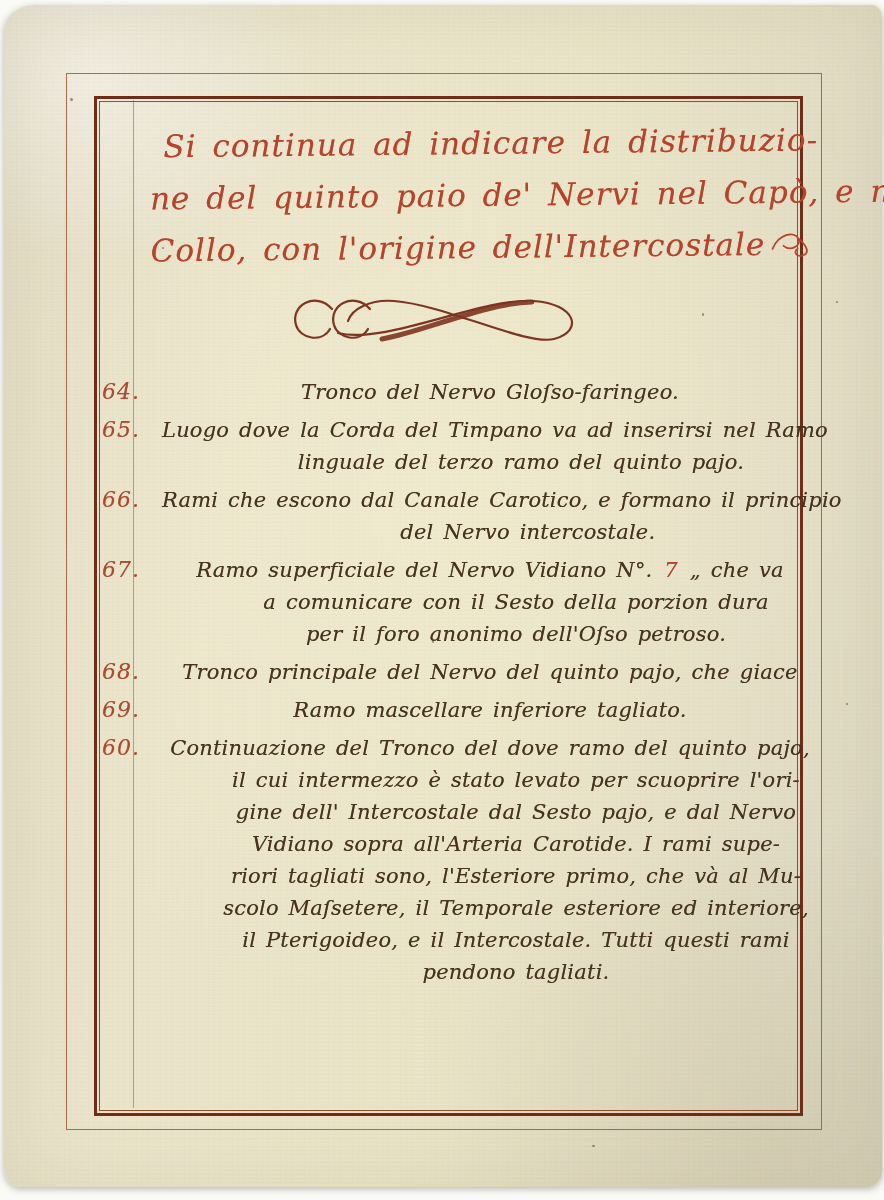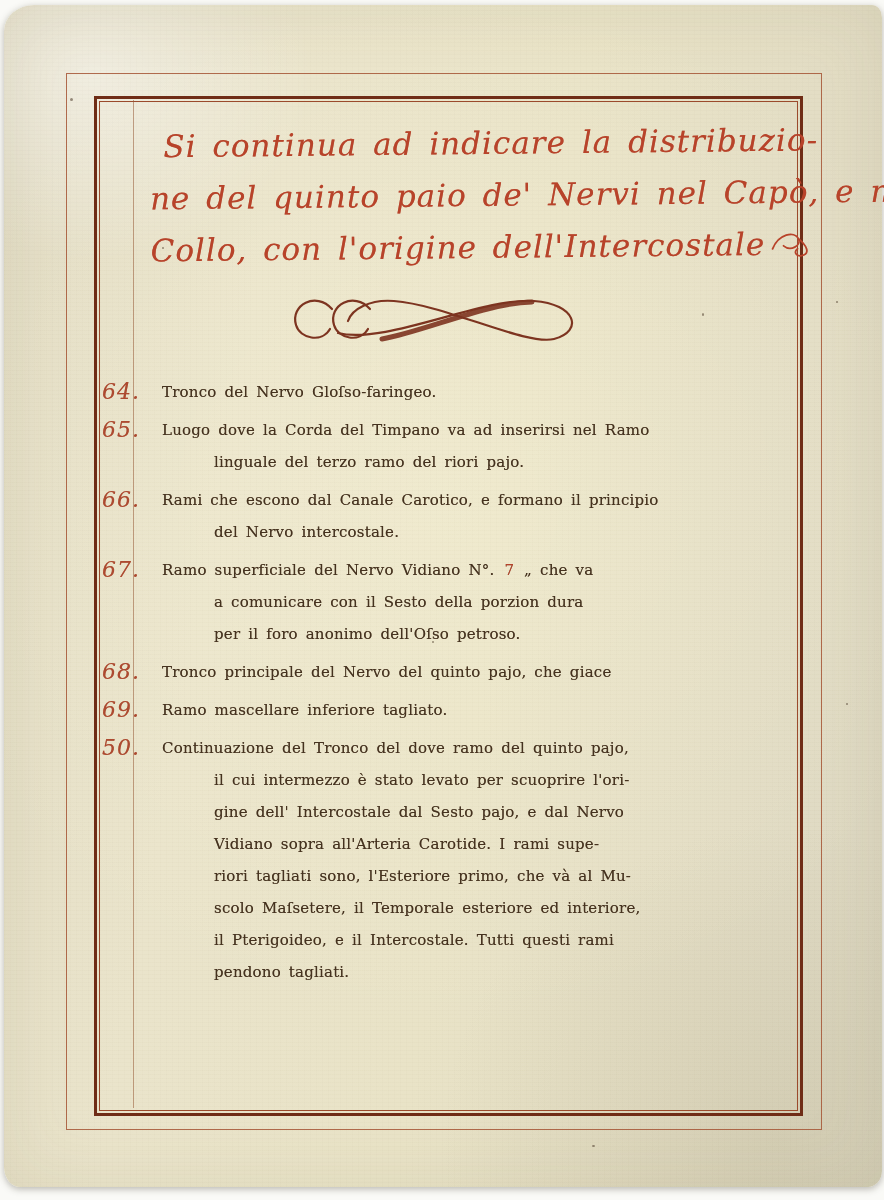--- a/index.html
+++ b/index.html
@@ -10,20 +10,21 @@
   }
   .paper{
     position:absolute;left:4px;top:5px;right:2px;bottom:13px;
     background:
       radial-gradient(42% 26% at 10% 6%, rgba(255,255,255,0.45), transparent 60%),
       radial-gradient(55% 38% at 88% 96%, rgba(145,135,90,0.14), transparent 70%),
       radial-gradient(85% 60% at 50% 42%, rgba(255,250,222,0.30), transparent 75%),
       linear-gradient(100deg,#e2dcc5 0%,#eae4cb 28%,#e9e3c7 55%,#e2dcc4 80%,#dbd6c1 100%);
     border-radius:30px 10px 14px 16px / 26px 12px 16px 20px;
     box-shadow:0 2px 7px rgba(60,55,40,0.35), inset 0 0 70px rgba(120,105,60,0.10);
+    text-align:center;
   }
   .grain{
     position:absolute;inset:0;border-radius:inherit;pointer-events:none;
     background:repeating-linear-gradient(0deg, rgba(90,75,45,0.015) 0 1px, transparent 1px 4px),
                repeating-linear-gradient(90deg, rgba(90,75,45,0.012) 0 1px, transparent 1px 6px);
   }
   .frame-outer{
     position:absolute;left:62px;top:68px;width:754px;height:1055px;
     border:1.5px solid rgba(164,84,52,0.85);
   }
@@ -49,21 +50,21 @@
   .title-flourish{vertical-align:-4px;margin-left:4px;}
   .divider{position:absolute;left:282px;top:282px;}
   .list{position:absolute;left:98px;top:365px;width:716px;}
   .entry{display:flex;align-items:flex-start;margin-top:6px;}
   .num{
     flex:none;width:34px;font-style:italic;font-size:22px;line-height:32px;
     color:#ad4a30;letter-spacing:1px;text-shadow:0 0 0.5px rgba(160,60,35,0.5);
   }
   .txt{flex:1;margin-left:26px;}
   .line{
-    font-size:15px;line-height:32px;white-space:nowrap;
+    font-style:italic;font-size:21px;line-height:32px;white-space:nowrap;
     letter-spacing:0.2px;word-spacing:3px;color:#45321f;
     padding-left:52px;
     text-shadow:0 0 0.5px rgba(60,40,20,0.55);
   }
   .line.first{padding-left:0;}
   .red-ref{color:#b5422a;padding:0 2px;}
   .speck{position:absolute;border-radius:50%;background:rgba(60,42,25,0.5);}
 </style>
 </head>
 <body>
@@ -100,21 +101,21 @@
       <div class="num">64.</div>
       <div class="txt">
         <div class="line first">Tronco del Nervo Gloſso-faringeo.</div>
       </div>
     </div>
 
     <div class="entry">
       <div class="num">65.</div>
       <div class="txt">
         <div class="line first">Luogo dove la Corda del Timpano va ad inserirsi nel Ramo</div>
-        <div class="line">linguale del terzo ramo del riori pajo.</div>
+        <div class="line">linguale del terzo ramo del quinto pajo.</div>
       </div>
     </div>
 
     <div class="entry">
       <div class="num">66.</div>
       <div class="txt">
         <div class="line first">Rami che escono dal Canale Carotico, e formano il principio</div>
         <div class="line">del Nervo intercostale.</div>
       </div>
     </div>
@@ -136,21 +137,21 @@
     </div>
 
     <div class="entry">
       <div class="num">69.</div>
       <div class="txt">
         <div class="line first">Ramo mascellare inferiore tagliato.</div>
       </div>
     </div>
 
     <div class="entry">
-      <div class="num">50.</div>
+      <div class="num">60.</div>
       <div class="txt">
         <div class="line first">Continuazione del Tronco del dove ramo del quinto pajo,</div>
         <div class="line">il cui intermezzo è stato levato per scuoprire l'ori-</div>
         <div class="line">gine dell' Intercostale dal Sesto pajo, e dal Nervo</div>
         <div class="line">Vidiano sopra all'Arteria Carotide. I rami supe-</div>
         <div class="line">riori tagliati sono, l'Esteriore primo, che và al Mu-</div>
         <div class="line">scolo Maſsetere, il Temporale esteriore ed interiore,</div>
         <div class="line">il Pterigoideo, e il Intercostale. Tutti questi rami</div>
         <div class="line">pendono tagliati.</div>
       </div>

